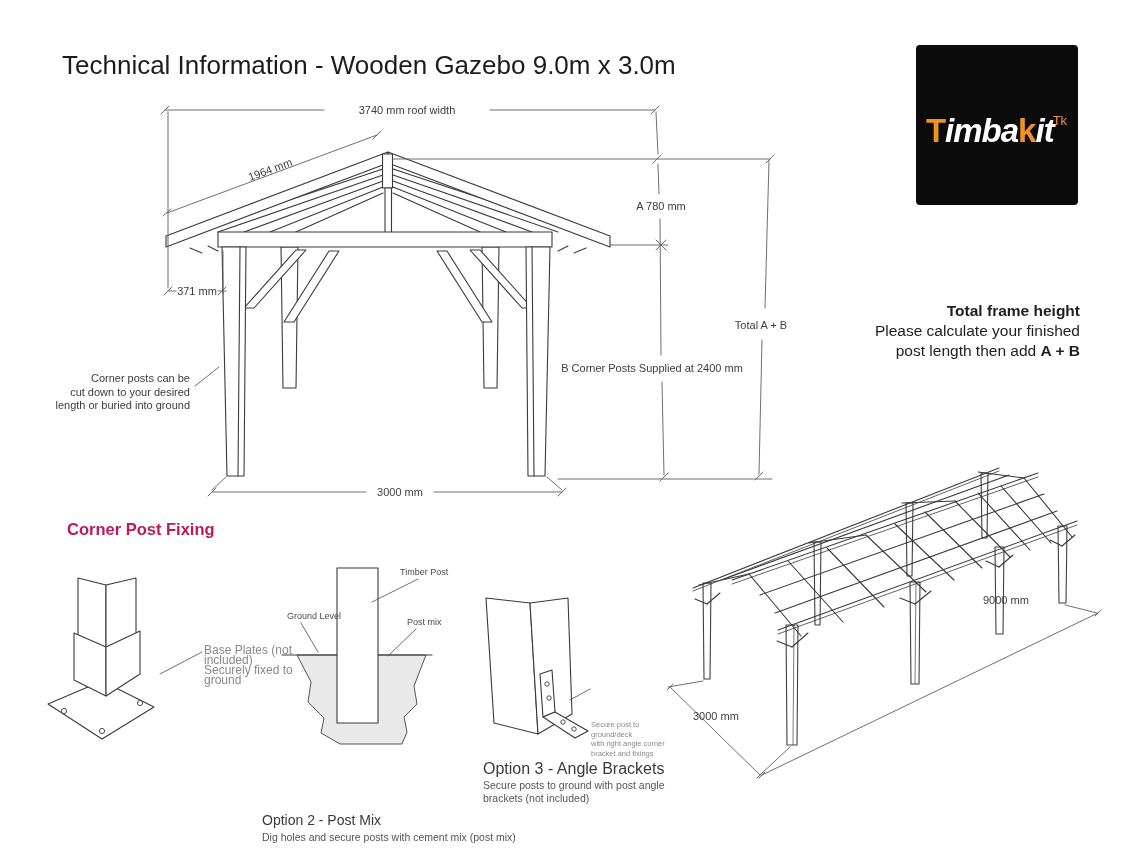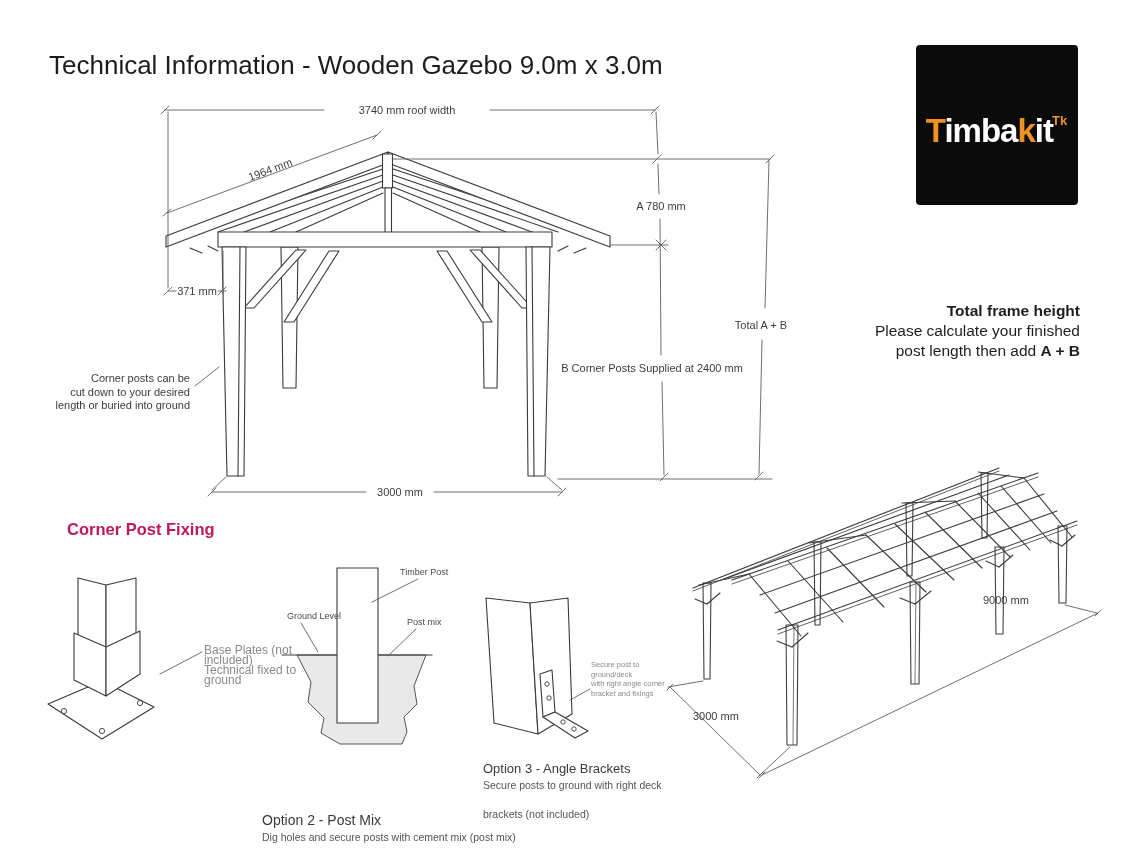--- a/index.html
+++ b/index.html
@@ -1,42 +1,42 @@
 <!DOCTYPE html>
 <html><head>
 <meta charset="utf-8">
 <style>
   html,body{margin:0;padding:0;background:#fff;}
   #page{position:relative;width:1134px;height:850px;background:#ffffff;overflow:hidden;
         font-family:"Liberation Sans",sans-serif;color:#222;}
   .abs{position:absolute;}
-  #title{left:49px;top:50px;font-size:26px;font-weight:400;color:#1c1c1c;letter-spacing:0;}
+  #title{left:62px;top:50px;font-size:26px;font-weight:400;color:#1c1c1c;letter-spacing:0;}
   
   #logo{left:916px;top:45px;width:162px;height:160px;background:#0b0b0b;border-radius:4px;
         display:flex;align-items:center;justify-content:center;}
   #logo .word{font-weight:700;font-size:33px;letter-spacing:-1px;white-space:nowrap;position:relative;top:6px;}
-  .lg-o{color:#f0921e;} .lg-w{color:#ffffff;}
-  #logo .sup{font-size:13px;font-weight:700;color:#f0921e;position:relative;top:-17px;left:-1px;letter-spacing:0;}
+  .lg-o{color:#f0921e;} .lg-w{color:#ffffff;font-style:italic;}
+  #logo .sup{font-size:13px;font-weight:400;color:#f0921e;position:relative;top:-17px;left:-1px;letter-spacing:0;}
   
   #frame-note{right:54px;top:301px;width:330px;text-align:right;font-size:15.5px;color:#1e1e1e;line-height:20px;}
   #frame-note .hd{font-weight:700;}
   #frame-note b{font-weight:700;}
   
   #corner-note{left:40px;top:372px;width:150px;text-align:right;font-size:11px;color:#3c3c3c;line-height:13.5px;}
   
   #fixing-heading{left:67px;top:520px;font-size:16.5px;font-weight:700;color:#be185d;}
   
   .opt-caption{font-size:13.5px;color:#3a3a3a;line-height:17px;}
   #opt1-caption{left:38px;top:750px;width:172px;text-align:center;}
   #opt2-caption{left:262px;top:775px;width:260px;margin-top:37px;}
   #opt3-caption{left:483px;top:760px;width:240px;}
   .opt-sub{font-size:10.5px;color:#555;line-height:13px;margin-top:2px;}
   .annot{font-size:12px;color:#8a8a8a;line-height:10px;}
   #opt1-annot{left:204px;top:645px;width:120px;}
-  #opt3-annot{left:591px;top:660px;width:80px;font-size:7.5px;line-height:9.5px;}
+  #opt3-annot{left:591px;top:720px;width:80px;font-size:7.5px;line-height:9.5px;}
   
   svg{position:absolute;overflow:visible;}
   .ln{stroke:#3a3a3a;stroke-width:1.1;fill:none;stroke-linecap:round;}
   .wh{fill:#ffffff;stroke:#3a3a3a;stroke-width:1.1;stroke-linejoin:round;}
   .dim{stroke:#5f5f5f;stroke-width:0.9;fill:none;stroke-linecap:round;}
   .dimtxt{font-family:"Liberation Sans",sans-serif;font-size:11px;fill:#3d3d3d;}
   .smalltxt{font-family:"Liberation Sans",sans-serif;font-size:9px;fill:#4a4a4a;}
 </style>
 </head>
 <body>
@@ -169,21 +169,21 @@
     <polygon class="wh" points="76,71 110,55 110,98 76,120"></polygon>
     <g fill="#fff" stroke="#3a3a3a" stroke-width="0.9">
       <circle cx="34" cy="135" r="2.6"></circle>
         <circle cx="110" cy="127" r="2.6"></circle>
         <circle cx="72" cy="155" r="2.6"></circle>
     </g>
     <line class="dim" x1="130" y1="98" x2="172" y2="76"></line>
   </svg>
   <div class="abs annot" id="opt1-annot">
     <div>Base Plates (not included)</div>
-    <div>Technical fixed to ground</div>
+    <div>Securely fixed to ground</div>
   </div>
 
   <svg style="left:268px;top:556px;" width="215" height="200" viewBox="0 0 215 200">
     <polygon fill="#e9e9e9" stroke="#555" stroke-width="1" stroke-linejoin="round" points="29,99 43,126 40,146 56,162 53,177 72,188 134,188 139,176 136,161 149,148 146,130 158,99"></polygon>
     <line class="ln" x1="14" y1="99" x2="164" y2="99"></line>
     <rect class="wh" x="69" y="12" width="41" height="155"></rect>
     <g class="dim">
       <line x1="33" y1="67" x2="50" y2="96"></line>
       <line x1="150" y1="23" x2="104" y2="46"></line>
       <line x1="148" y1="73" x2="120" y2="100"></line>
@@ -209,23 +209,23 @@
         <circle cx="96" cy="131" r="2.2"></circle>
     </g>
     <line class="dim" x1="92" y1="102" x2="112" y2="91"></line>
   </svg>
   <div class="abs annot" id="opt3-annot">
     <div>Secure post to ground/deck</div>
     <div>with right angle corner</div>
     <div>bracket and fixings</div>
   </div>
   <div class="abs" id="opt3-caption">
-    <div class="opt-caption" style="font-size:13px">Option 3 - Angle Brackets</div>
-    <div class="opt-sub">Secure posts to ground with right deck</div>
-    <div class="opt-sub" style="margin-top:16px">brackets (not included)</div>
+    <div class="opt-caption" style="font-size:16px">Option 3 - Angle Brackets</div>
+    <div class="opt-sub">Secure posts to ground with post angle</div>
+    <div class="opt-sub" style="margin-top:0">brackets (not included)</div>
   </div>
 
   <svg style="left:650px;top:458px;" width="486" height="350" viewBox="0 0 486 350">
 
     <g fill="#fff" stroke="#3f3f3f" stroke-width="1.1" stroke-linejoin="round">
       <polygon points="53,125 61,125 60,221 54,221"></polygon>
       <polygon points="164,84 171,84 170,167 165,167"></polygon>
       <polygon points="256,45 263,45 262,118 257,118"></polygon>
       <polygon points="331,15 338,15 337,80 332,80"></polygon>
       <polygon points="136,167 148,167 147,287 137,287"></polygon>

